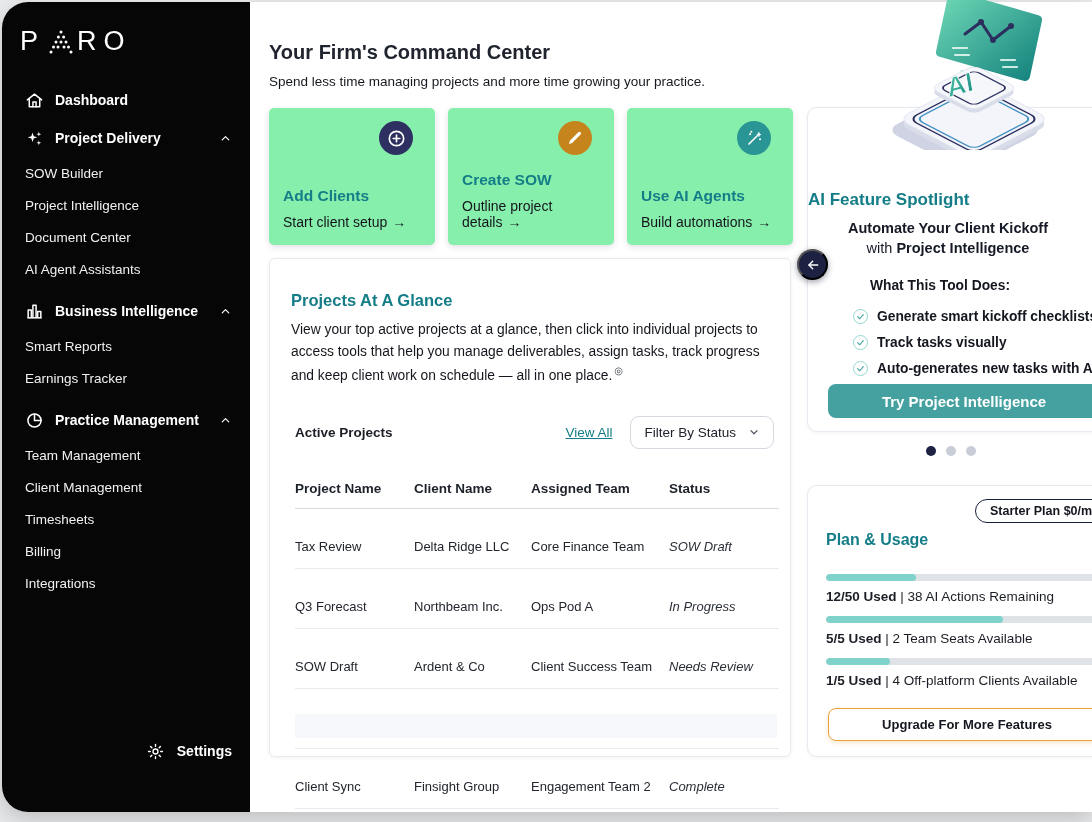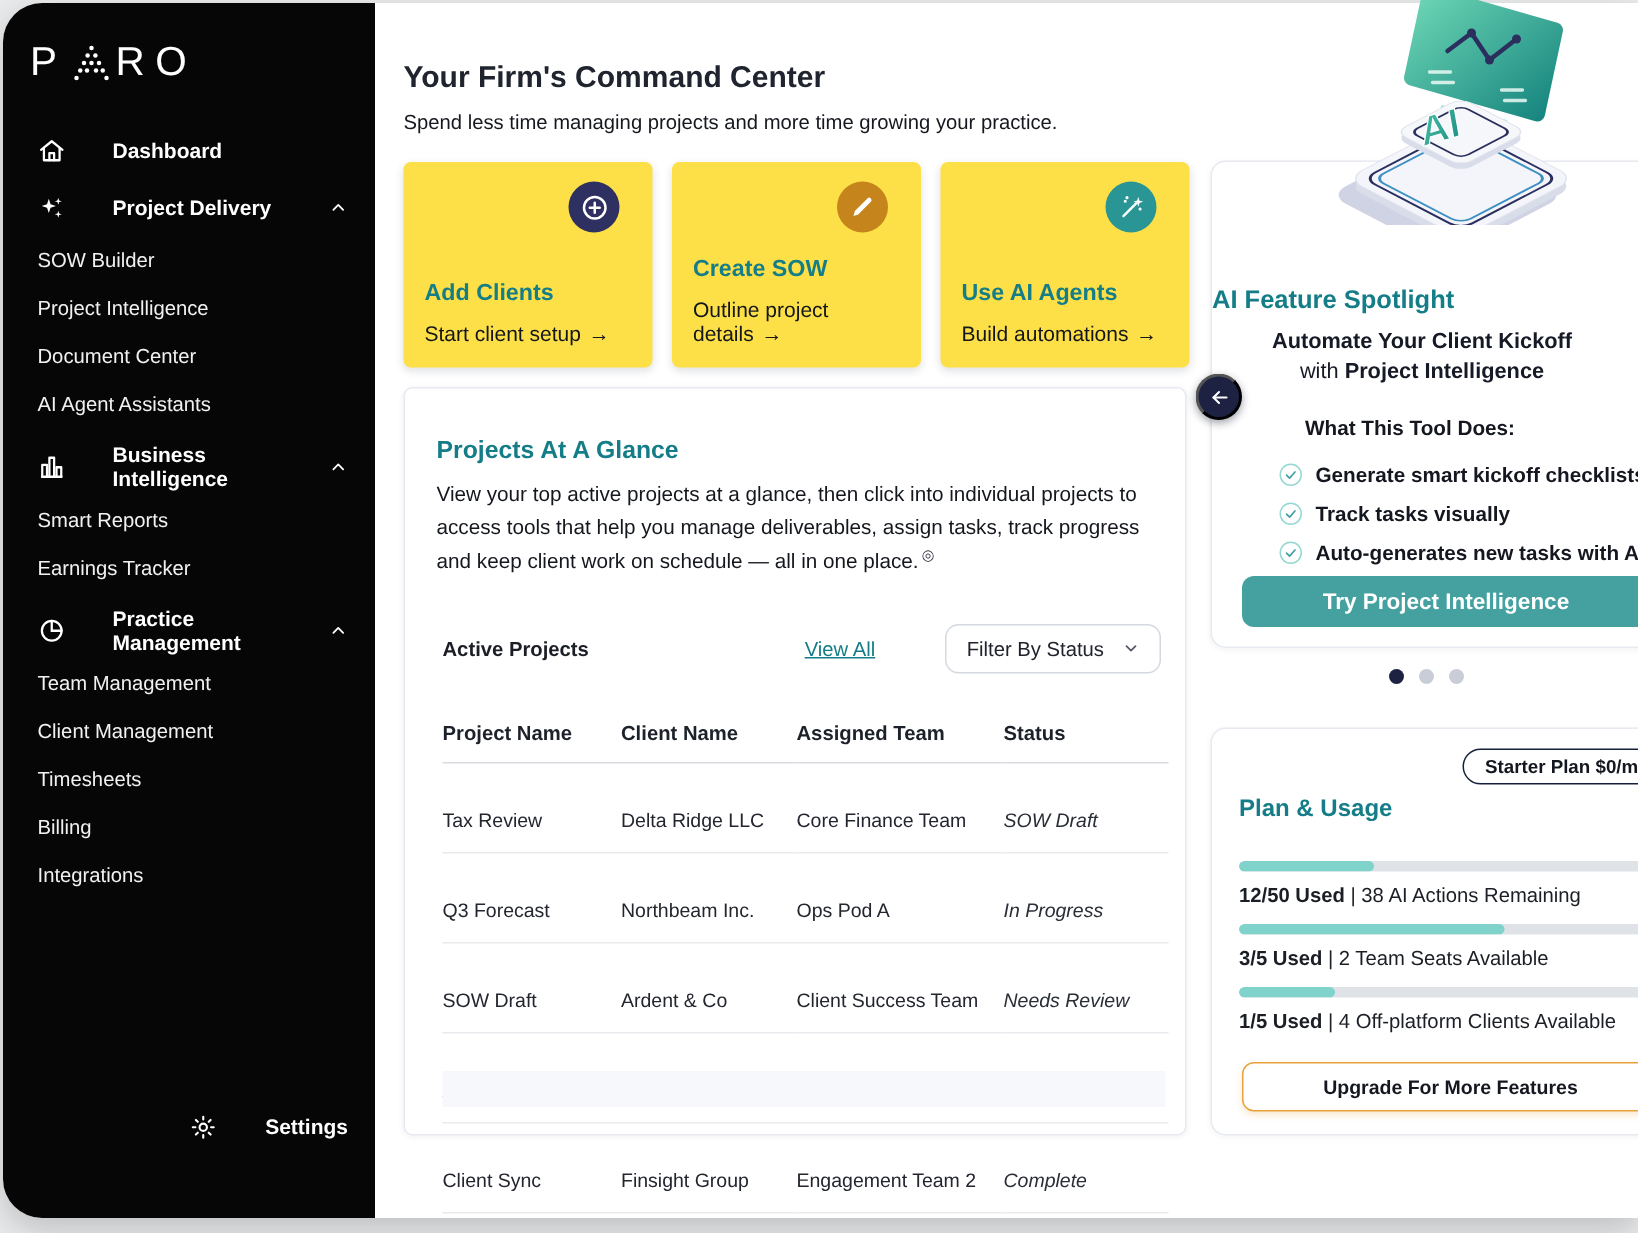--- a/index.html
+++ b/index.html
@@ -8,52 +8,52 @@
   .app { position:absolute; top:2px; left:2px; width:1090px; height:810px; background:#fff;
          border-radius:26px 0 0 26px; box-shadow:0 8px 22px rgba(0,0,0,.18); overflow:visible; }
 
   
   .sidebar { position:absolute; left:0; top:0; width:248px; height:810px; background:#060606;
              border-radius:26px 0 0 26px; display:flex; flex-direction:column; z-index:5; }
   .logo { display:flex; align-items:center; padding:24px 0 6px 18px; color:#fff; }
   .logo-txt { font-size:27px; font-weight:300; letter-spacing:7px; }
   .logo svg { margin:0 2px; }
   .nav { padding-top:18px; }
-  .nav-item { height:38px; display:flex; align-items:center; gap:31px; padding:0 18px 0 22px;
+  .nav-item { height:38px; display:flex; align-items:center; gap:11px; padding:0 18px 0 22px;
               color:#fff; font-size:14px; font-weight:700; cursor:pointer; }
   .nav-item .ico { width:20px; height:20px; flex:0 0 20px; display:flex; align-items:center; justify-content:center; }
   .nav-item .chev { margin-left:auto; display:flex; }
   .nav-sub { height:32px; display:flex; align-items:center; padding-left:23px; color:#f1f1f1;
              font-size:13.5px; font-weight:400; cursor:pointer; }
   .sidebar-footer { margin-top:auto; margin-bottom:42px; }
   .sidebar-footer .nav-item { font-weight:700;justify-content:flex-end; }
 
   
   .content { position:absolute; left:248px; top:0; right:-2px; bottom:0; background:#fff; }
   .page-title { position:absolute; left:19px; top:39px; font-size:20px; font-weight:700; color:#20242e; }
   .page-subtitle { position:absolute; left:19px; top:72px; font-size:13.5px; color:#15181e; }
 
   
   .quick-cards { position:absolute; left:19px; top:106px; display:flex; gap:13px; }
-  .qa-card { position:relative; width:166px; height:137px; background:#fde047; border-radius:5px;
+  .qa-card { position:relative; width:166px; height:137px; background:#86efac; border-radius:5px;
              box-shadow:0 2px 6px rgba(25,32,56,.14); cursor:pointer; }
   .qa-icon { position:absolute; top:13px; right:22px; width:34px; height:34px; border-radius:50%;
              display:flex; align-items:center; justify-content:center; }
   .qa-body { position:absolute; left:14px; bottom:15px; }
   .qa-title { color:#147d87; font-size:15.5px; font-weight:700; margin-bottom:9px; }
   .qa-link { font-size:14px; color:#14161c; }
   .qa-link .arr { margin-left:5px; }
 
   
   .glance-card { position:absolute; left:19px; top:256px; width:522px; height:499px; background:#fff;
                  border:1px solid #e7eaf0; border-radius:6px; box-shadow:0 1px 4px rgba(25,32,56,.06); }
   .glance-title { position:absolute; left:21px; top:32px; color:#147d87; font-size:16.5px; font-weight:700; }
   .glance-desc { position:absolute; left:21px; top:60px; width:478px; font-size:13.8px; line-height:1.58; color:#14171d; }
   .info-glyph { display:inline-block; font-size:10px; vertical-align:super; color:#3a3f4a; margin-left:2px; }
-  .ap-row { position:absolute; left:25px; right:16px; top:154px; height:38px; display:flex; align-items:center;gap:29px; }
+  .ap-row { position:absolute; left:25px; right:16px; top:154px; height:38px; display:flex; align-items:center; }
   .ap-label { font-size:13.5px; font-weight:700; color:#1b1e25; }
   .view-all { margin-left:auto; margin-right:18px; font-size:13.5px; color:#147d87; text-decoration:underline; cursor:pointer; }
   .filter-dd { display:flex; align-items:center; gap:12px; border:1px solid #d4d9e0; border-radius:9px;
                padding:8px 13px; font-size:13.5px; color:#20232b; background:#fff; cursor:pointer; }
   .proj-table { position:absolute; left:25px; right:13px; top:212px; border-collapse:collapse; width:484px; table-layout:fixed; }
   .proj-table th { text-align:left; font-size:13.5px; font-weight:600; color:#1d212a; padding:10px 4px 12px 0;
                    border-bottom:1px solid #d8dce2; }
   .proj-table td { font-size:13px; color:#23262e; padding:30px 4px 14px 0; border-bottom:1px solid #e8eaee; }
   .proj-table td.status { font-style:italic; color:#2a2e36; }
   .col-1{width:119px}.col-2{width:117px}.col-3{width:138px}.col-4{width:auto}
@@ -428,21 +428,21 @@
       <div class="meter m1">
         <div class="meter-track">
             <div class="meter-fill" style="width: 31%;"></div>
           </div>
         <div class="meter-label"><b>12/50 Used</b><span> | </span><span>38 AI Actions Remaining</span></div>
       </div>
       <div class="meter m2">
         <div class="meter-track">
             <div class="meter-fill" style="width: 61%;"></div>
           </div>
-        <div class="meter-label"><b>3/5 Used</b><span> | </span><span>2 Team Seats Available</span></div>
+        <div class="meter-label"><b>5/5 Used</b><span> | </span><span>2 Team Seats Available</span></div>
       </div>
       <div class="meter m3">
         <div class="meter-track">
             <div class="meter-fill" style="width: 22%;"></div>
           </div>
         <div class="meter-label"><b>1/5 Used</b><span> | </span><span>4 Off-platform Clients Available</span></div>
       </div>
 
       <button class="plan-cta">Upgrade For More Features</button>
     </section>

